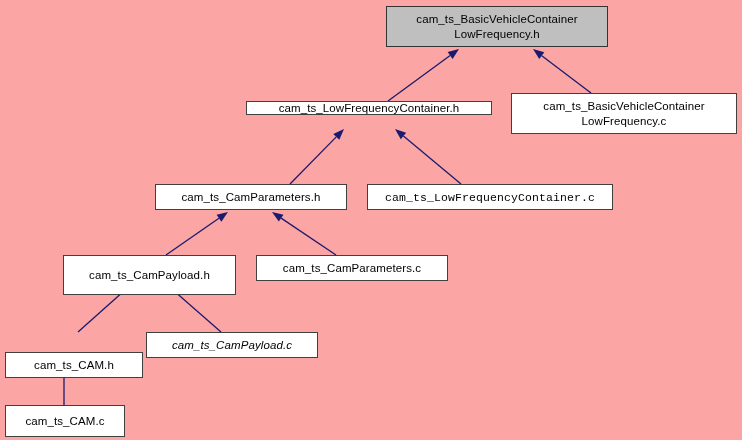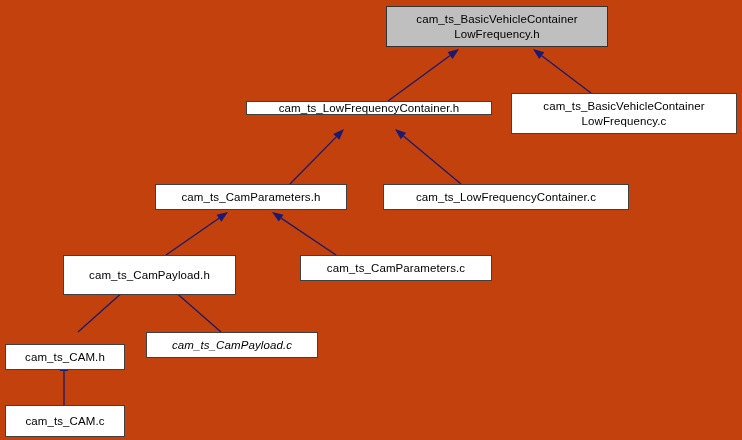--- a/index.html
+++ b/index.html
@@ -4,21 +4,21 @@
 <style>
   html, body {
     margin: 0;
     padding: 0;
     background: #ffffff;
   }
   #graph-root {
     position: relative;
     width: 742px;
     height: 440px;
-    background: #c2410c;
+    background: #fca5a5;
     font-family: "Liberation Sans", "DejaVu Sans", sans-serif;
     overflow: hidden;
   }
   #graph-svg {
     position: absolute;
     top: 0;
     left: 0;
     width: 742px;
     height: 440px;
   }
@@ -76,20 +76,20 @@
       <line x1="64" y1="405" x2="64" y2="371" class="edge-line"></line>
       <polygon points="64,360 68.2,371 59.8,371" class="edge-head"></polygon>
     </svg>
   <div id="nodes-layer">
       <div class="node-box highlight" style="left: 386px; top: 6px; width: 222px; height: 41px;">cam_ts_BasicVehicleContainer
 LowFrequency.h</div>
       <div class="node-box" style="left: 511px; top: 93px; width: 226px; height: 41px;">cam_ts_BasicVehicleContainer
 LowFrequency.c</div>
       <div class="node-box" style="left: 246px; top: 101px; width: 246px; height: 14px;">cam_ts_LowFrequencyContainer.h</div>
       <div class="node-box" style="left: 155px; top: 184px; width: 192px; height: 26px;">cam_ts_CamParameters.h</div>
-      <div class="node-box" style="left: 383px; top: 184px; width: 246px; height: 26px;">cam_ts_LowFrequencyContainer.c</div>
+      <div class="node-box" style="left: 367px; top: 184px; width: 246px; height: 26px; font-family: Liberation Mono, monospace;">cam_ts_LowFrequencyContainer.c</div>
       <div class="node-box" style="left: 63px; top: 255px; width: 173px; height: 40px;">cam_ts_CamPayload.h</div>
-      <div class="node-box" style="left: 256px; top: 255px; width: 192px; height: 26px; margin-left: 44px;">cam_ts_CamParameters.c</div>
-      <div class="node-box" style="left: 5px; top: 344px; width: 120px; height: 26px;">cam_ts_CAM.h</div>
+      <div class="node-box" style="left: 256px; top: 255px; width: 192px; height: 26px;">cam_ts_CamParameters.c</div>
+      <div class="node-box" style="left: 5px; top: 352px; width: 138px; height: 26px;">cam_ts_CAM.h</div>
       <div class="node-box" style="left: 146px; top: 332px; width: 172px; height: 26px; font-style: italic;">cam_ts_CamPayload.c</div>
       <div class="node-box" style="left: 5px; top: 405px; width: 120px; height: 32px;">cam_ts_CAM.c</div>
     </div>
 </div>
 
 </body></html>

